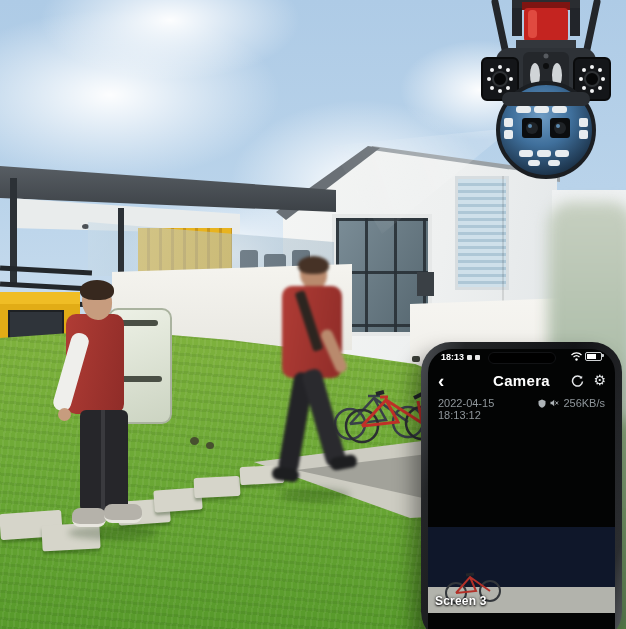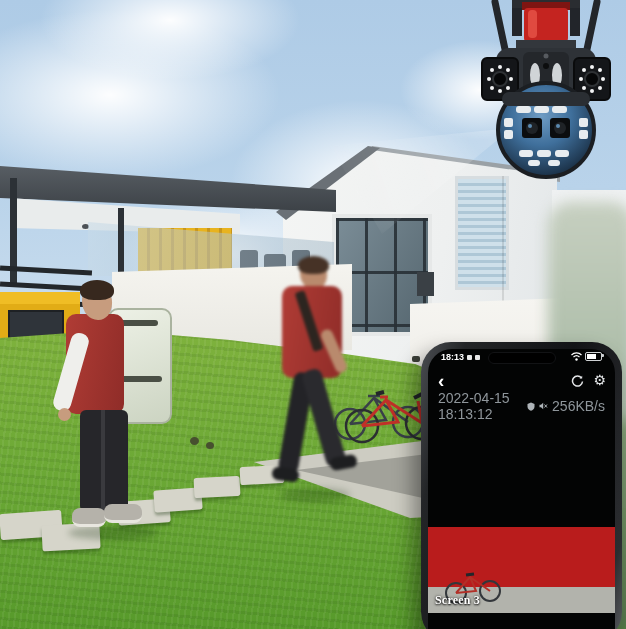--- a/index.html
+++ b/index.html
@@ -123,22 +123,22 @@
     background:#cfd2d4;border-radius:0 1px 1px 0;}
   .hdr{position:absolute;left:0;top:20px;width:100%;height:26px;}
   .back-btn{position:absolute;left:10px;top:0px;color:#fff;font-size:19px;line-height:24px;
     font-weight:bold;}
   .hdr-title{position:absolute;left:0;right:0;top:3px;text-align:center;color:#fff;
     font-size:15px;font-weight:600;letter-spacing:.3px;}
   .hdr-icons{position:absolute;right:9px;top:4px;display:flex;gap:9px;align-items:center;
     color:#e3e5e7;}
   .gear{font-size:14px;line-height:14px;}
   .ibar{position:absolute;left:0;top:48px;width:100%;height:18px;display:flex;
-    justify-content:space-between;align-items:center;padding:0 10px;box-sizing:border-box;
-    color:#8f969b;font-size:14px;}
+    justify-content:space-between;align-items:flex-start;padding:0 10px;box-sizing:border-box;
+    color:#8f969b;font-size:11px;}
   .ibar-right{display:flex;align-items:center;gap:4px;}
   
   .feed1{position:absolute;left:0;top:70px;width:100%;height:102px;background:#c6daea;overflow:hidden;}
   .feedrow{position:absolute;left:0;top:178px;width:100%;height:86px;display:flex;gap:3px;
     background:#000;}
   .feed2,.feed3{position:relative;flex:1;overflow:hidden;}
   .feed-label{position:absolute;left:7px;bottom:5px;color:#fff;font-size:12px;font-weight:700;
     letter-spacing:.2px;text-shadow:0 1px 2px rgba(0,0,0,.95),0 0 3px rgba(0,0,0,.7);}
   
   .f1-cloud{position:absolute;border-radius:50%;
@@ -154,21 +154,21 @@
   .f1-wall{position:absolute;left:52px;top:66px;width:132px;height:36px;background:#f2f2ee;}
   .f1-walk{position:absolute;left:0;bottom:0;width:58px;height:13px;background:#6f7262;}
   
   .feed2{background:
       repeating-linear-gradient(95deg,rgba(255,255,255,.07) 0 2px,rgba(0,0,0,0) 2px 5px),
       linear-gradient(180deg,#7cab3c,#5f9c2e);}
   .f2-wall{position:absolute;right:0;top:0;width:62px;height:26px;background:#eceeec;}
   .f2-yellow{position:absolute;left:0;top:0;width:15px;height:100%;
     background:repeating-linear-gradient(0deg,#d8a41e 0 8px,#a87e12 8px 11px);}
   
-  .feed3{background:#b91c1c;font-family:Liberation Serif, serif;}
+  .feed3{background:#0f172a;}
   .f3-pave{position:absolute;left:0;bottom:0;width:100%;height:26px;background:#b2b3ac;}
   
   .cam{left:466px;top:0;width:160px;height:180px;}
   svg{display:block;}
 </style>
 </head>
 <body>
 
 <div class="stage">
 
@@ -376,20 +376,21 @@
             <circle cx="5.5" cy="7.5" r="1.2" fill="#fff"></circle>
           </svg>
           <span class="battery">
               <i></i>
             </span>
         </div>
       </div>
 
       <div class="hdr">
         <span class="back-btn">‹</span>
+        <span class="hdr-title">Camera</span>
         <span class="hdr-icons">
           <svg width="13" height="13" viewBox="0 0 13 13">
             <path d="M10.5,4 A5,5 0 1 0 11.5,7.5" stroke="#e3e5e7" stroke-width="1.5" fill="none"></path>
             <path d="M8.5,4.4 L11.2,4.4 L11.2,1.7 Z" fill="#e3e5e7"></path>
           </svg>
           <span class="gear">⚙</span>
         </span>
       </div>
 
       <div class="ibar">

